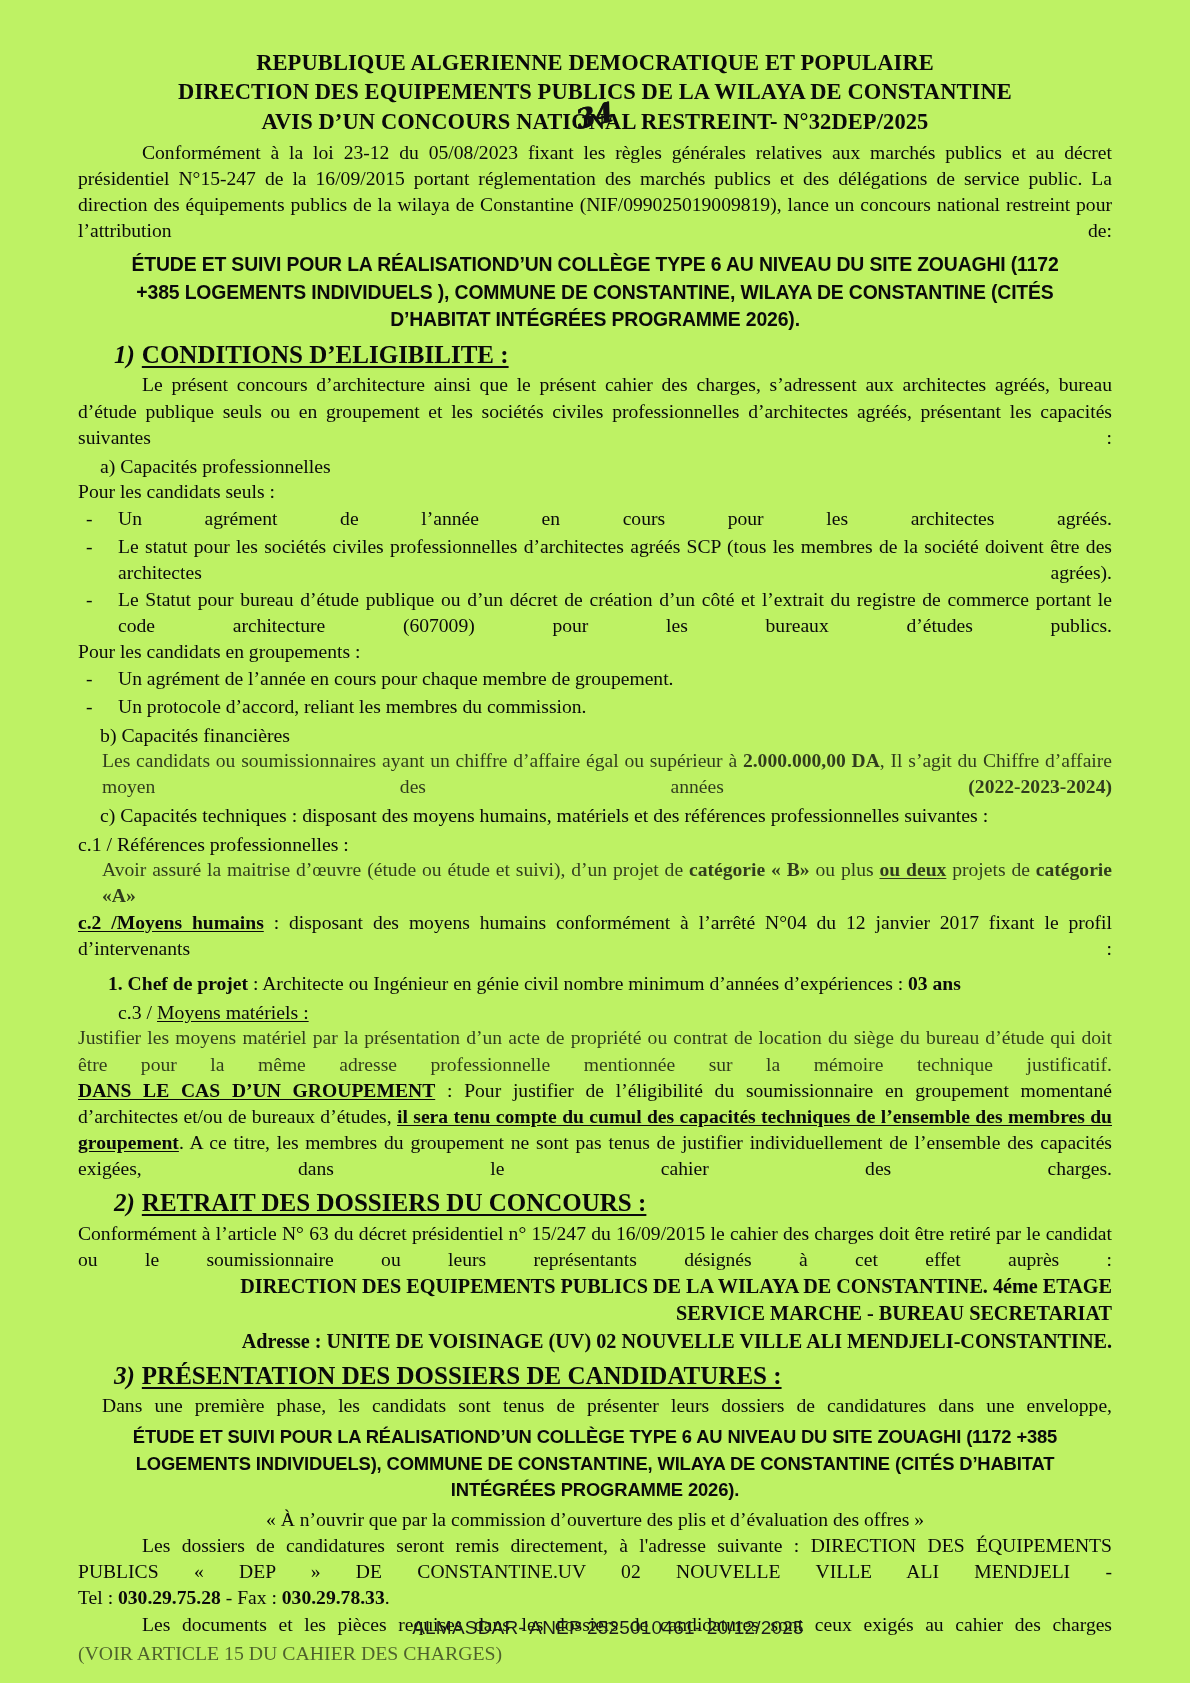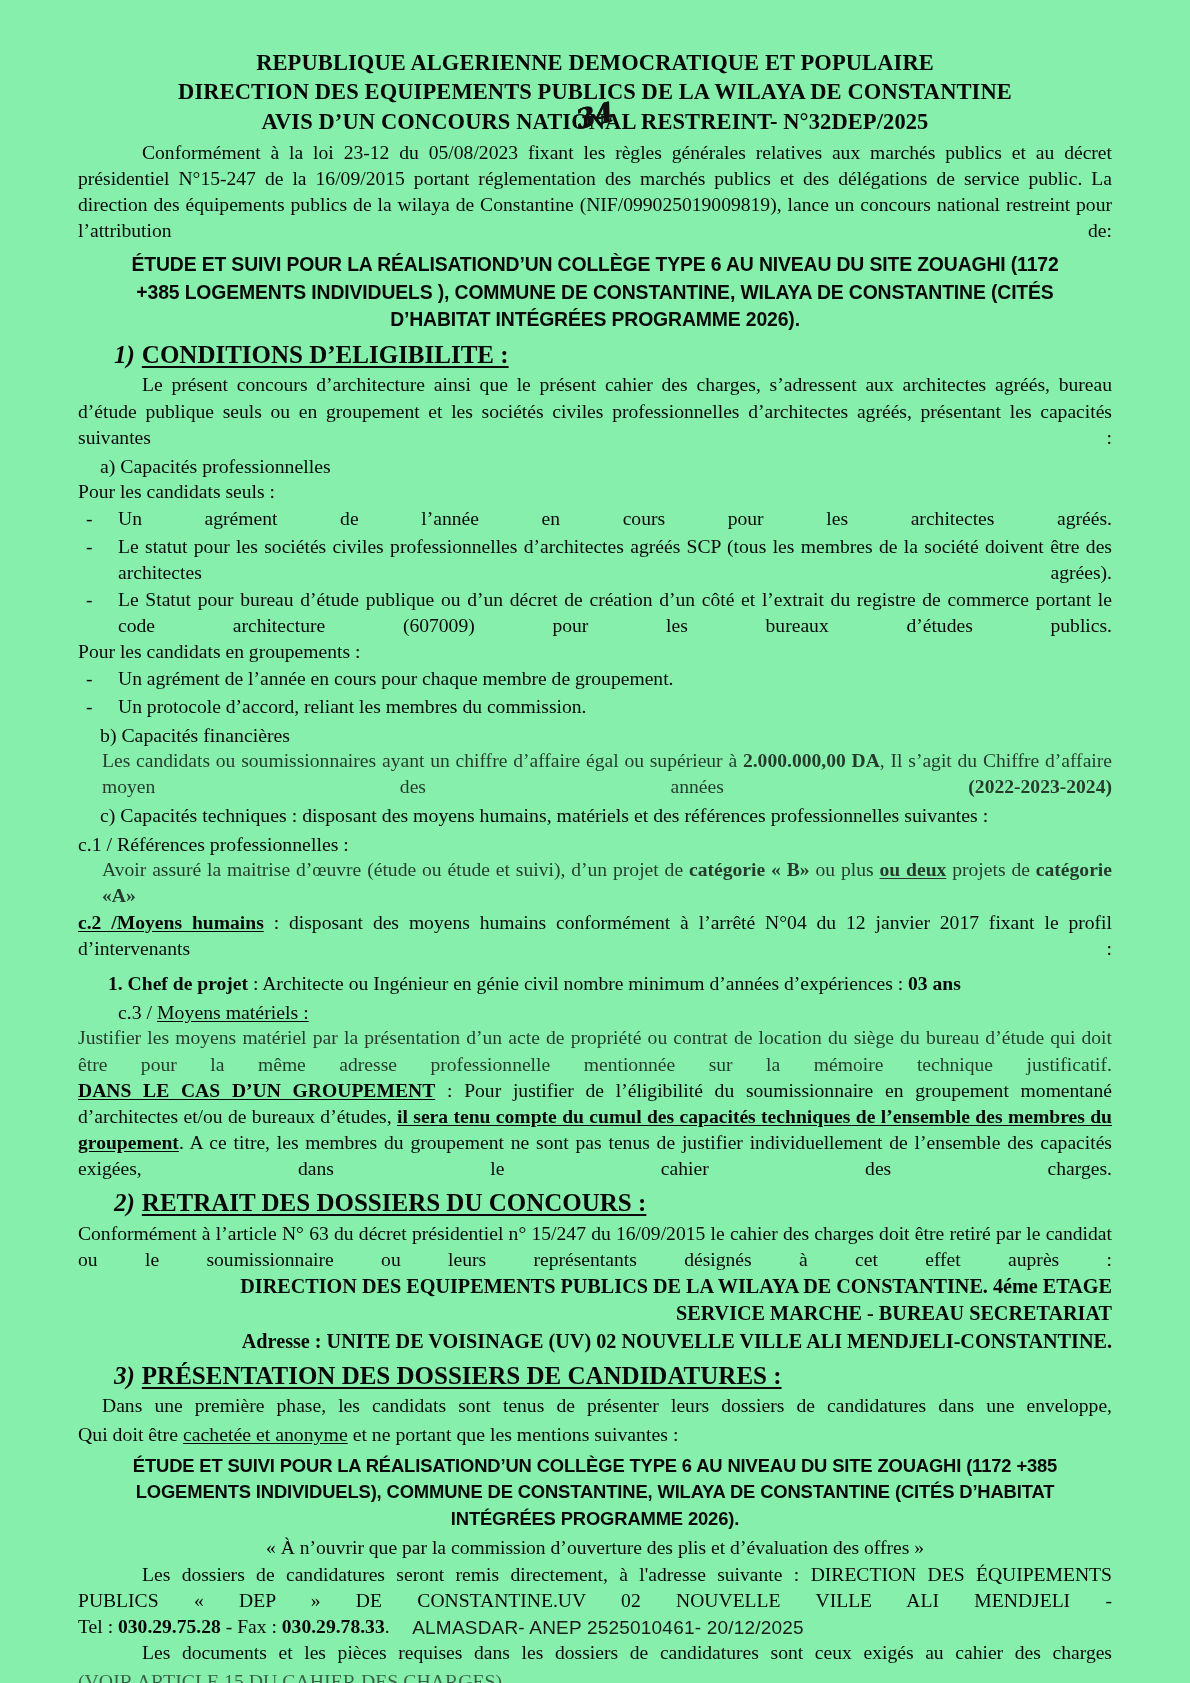--- a/index.html
+++ b/index.html
@@ -4,21 +4,21 @@
 <style>
   html, body {
     margin: 0;
     padding: 0;
     background: #ffffff;
   }
   .page {
     position: relative;
     width: 1190px;
     height: 1683px;
-    background: #86efac;
+    background: #bef264;
     margin: 0 auto;
     overflow: hidden;
     font-family: "Liberation Serif", "DejaVu Serif", serif;
     color: #0a0a0a;
     box-sizing: border-box;
     padding: 48px 78px 0 78px;
   }
 
   
   .doc-head {
@@ -204,21 +204,20 @@
     </div>
     <p class="jall">Conformément à l’article N° 63 du décret présidentiel n° 15/247 du 16/09/2015 le cahier des charges doit être retiré par le candidat ou le soumissionnaire ou leurs représentants désignés à cet effet auprès :</p>
     <p class="ctr-bold">DIRECTION DES EQUIPEMENTS PUBLICS DE LA WILAYA DE CONSTANTINE. 4éme ETAGE</p>
     <p class="ctr-bold">SERVICE MARCHE - BUREAU SECRETARIAT</p>
     <p class="ctr-bold">Adresse : UNITE DE VOISINAGE (UV) 02 NOUVELLE VILLE ALI MENDJELI-CONSTANTINE.</p>
 
     <div class="sec">
       <span class="num">3)</span><span class="ttl">PRÉSENTATION DES DOSSIERS DE CANDIDATURES :</span>
     </div>
     <p class="lvl1 jall">Dans une première phase, les candidats sont tenus de présenter leurs dossiers de candidatures dans une enveloppe,</p>
-    <p class="sub"><span>Qui doit être </span><span class="u">cachetée et anonyme</span><span> et ne portant que les mentions suivantes :</span></p>
 
     <div class="obj-title2">
       <div>ÉTUDE ET SUIVI POUR  LA  RÉALISATIOND’UN COLLÈGE TYPE  6  AU NIVEAU DU SITE ZOUAGHI (1172 +385</div>
       <div>LOGEMENTS INDIVIDUELS), COMMUNE DE CONSTANTINE, WILAYA DE CONSTANTINE (CITÉS D’HABITAT</div>
       <div>INTÉGRÉES PROGRAMME 2026).</div>
     </div>
 
     <p class="center">« À n’ouvrir que par la commission d’ouverture des plis et d’évaluation des offres »</p>
     <p class="indent jall">Les dossiers de candidatures seront remis directement, à l'adresse suivante : DIRECTION DES ÉQUIPEMENTS PUBLICS « DEP » DE CONSTANTINE.UV 02 NOUVELLE VILLE  ALI MENDJELI -</p>
     <p><span>Tel : </span><b>030.29.75.28</b><span> - Fax : </span><b>030.29.78.33</b><span>.</span></p>

